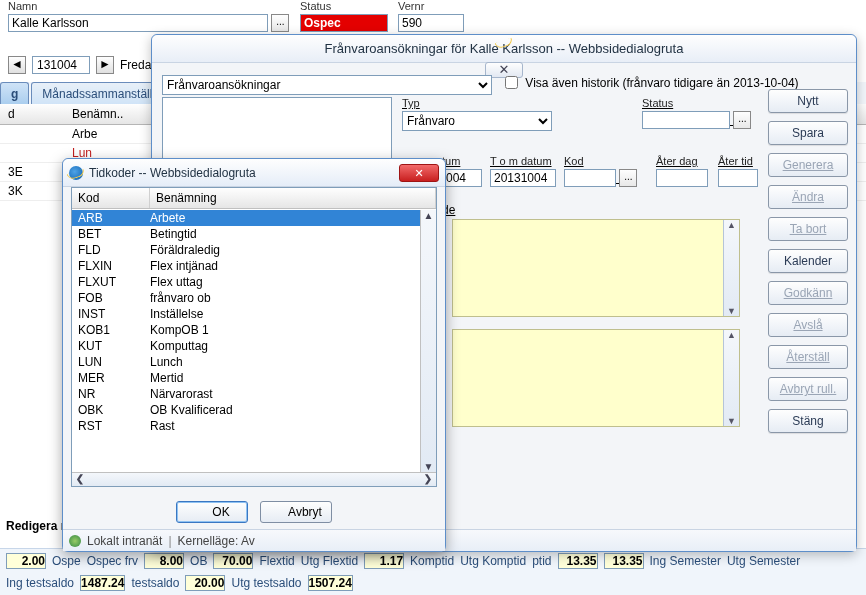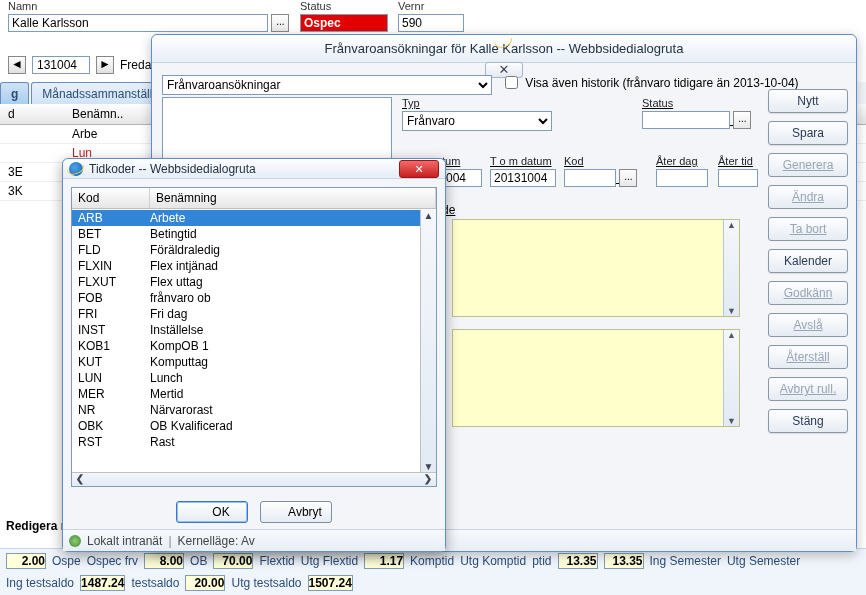--- a/index.html
+++ b/index.html
@@ -62,21 +62,21 @@
   .fieldblock { position: absolute; text-decoration: underline; }
   .fieldblock label { display: block; font-size: 11px; margin-bottom: 2px; color: #222; }
   
   .yellowbox { background: #ffffcc; border: 1px solid #bfbf8e; }
   .listbox { background: #fff; border: 1px solid #7f9db9; }
   .scrollstub { width: 16px; background: linear-gradient(#f4f7fb,#e2eaf4); border-left: 1px solid #b5c4d8; display: flex; flex-direction: column; justify-content: space-between; }
   .scrollstub span { text-align: center; font-size: 9px; color: #556; cursor: pointer; }
   
   
   .dlg2 { position: absolute; top: 158px; left: 62px; width: 384px; height: 394px; border: 1px solid #5d8ec9; border-radius: 6px; background: #f3f5f8; box-shadow: 0 4px 14px rgba(0,0,0,.35); z-index: 50; }
-  .dlg2 .titlebar { height: 20px; background: linear-gradient(#fefefe,#e5edf8); border-bottom: 1px solid #c9d4e3; border-radius: 6px 6px 0 0; display: flex; align-items: center; padding: 0 6px; gap: 6px; }
+  .dlg2 .titlebar { height: 28px; background: linear-gradient(#fefefe,#e5edf8); border-bottom: 1px solid #c9d4e3; border-radius: 6px 6px 0 0; display: flex; align-items: center; padding: 0 6px; gap: 6px; }
   .dlg2 .titletxt { flex: 1; font-size: 12px; color: #234; }
   .xbtn { width: 40px; height: 18px; border-radius: 3px; background: linear-gradient(#f26a6a,#c81f1f); color: #fff; text-align: center; line-height: 16px; cursor: pointer; border: 1px solid #9e1414; font-size: 11px; }
   
   .dlg2 .body2 { position: absolute; top: 24px; left: 0; right: 0; bottom: 22px; padding: 8px; }
   .dlg2 .statusbar { position: absolute; bottom: 0; left: 0; right: 0; height: 22px; background: linear-gradient(#f7f9fc,#e8eef7); border-top: 1px solid #c9d4e3; display: flex; align-items: center; gap: 6px; padding: 0 6px; font-size: 11px; color: #444; }
   
   .codelist { position: absolute; top: 4px; left: 8px; right: 8px; height: 300px; background: #fff; border: 1px solid #7f9db9; overflow: hidden; }
   .codelist .lhdr { display: flex; background: linear-gradient(#fefefe,#e6e6e6); border-bottom: 1px solid #c0c0c0; }
   .codelist .lhdr span { padding: 3px 6px; border-right: 1px solid #d0d0d0; }
   .codelist .lhdr span.kod { width: 78px; }
@@ -304,24 +304,20 @@
           </div>
           <div class="row">
             <span class="kod">FLXUT</span>
             <span class="ben">Flex uttag</span>
           </div>
           <div class="row">
             <span class="kod">FOB</span>
             <span class="ben">frånvaro ob</span>
           </div>
           <div class="row">
-            <span class="kod">FRI</span>
-            <span class="ben">Fri dag</span>
-          </div>
-          <div class="row">
             <span class="kod">INST</span>
             <span class="ben">Inställelse</span>
           </div>
           <div class="row">
             <span class="kod">KOB1</span>
             <span class="ben">KompOB 1</span>
           </div>
           <div class="row">
             <span class="kod">KUT</span>
             <span class="ben">Komputtag</span>

